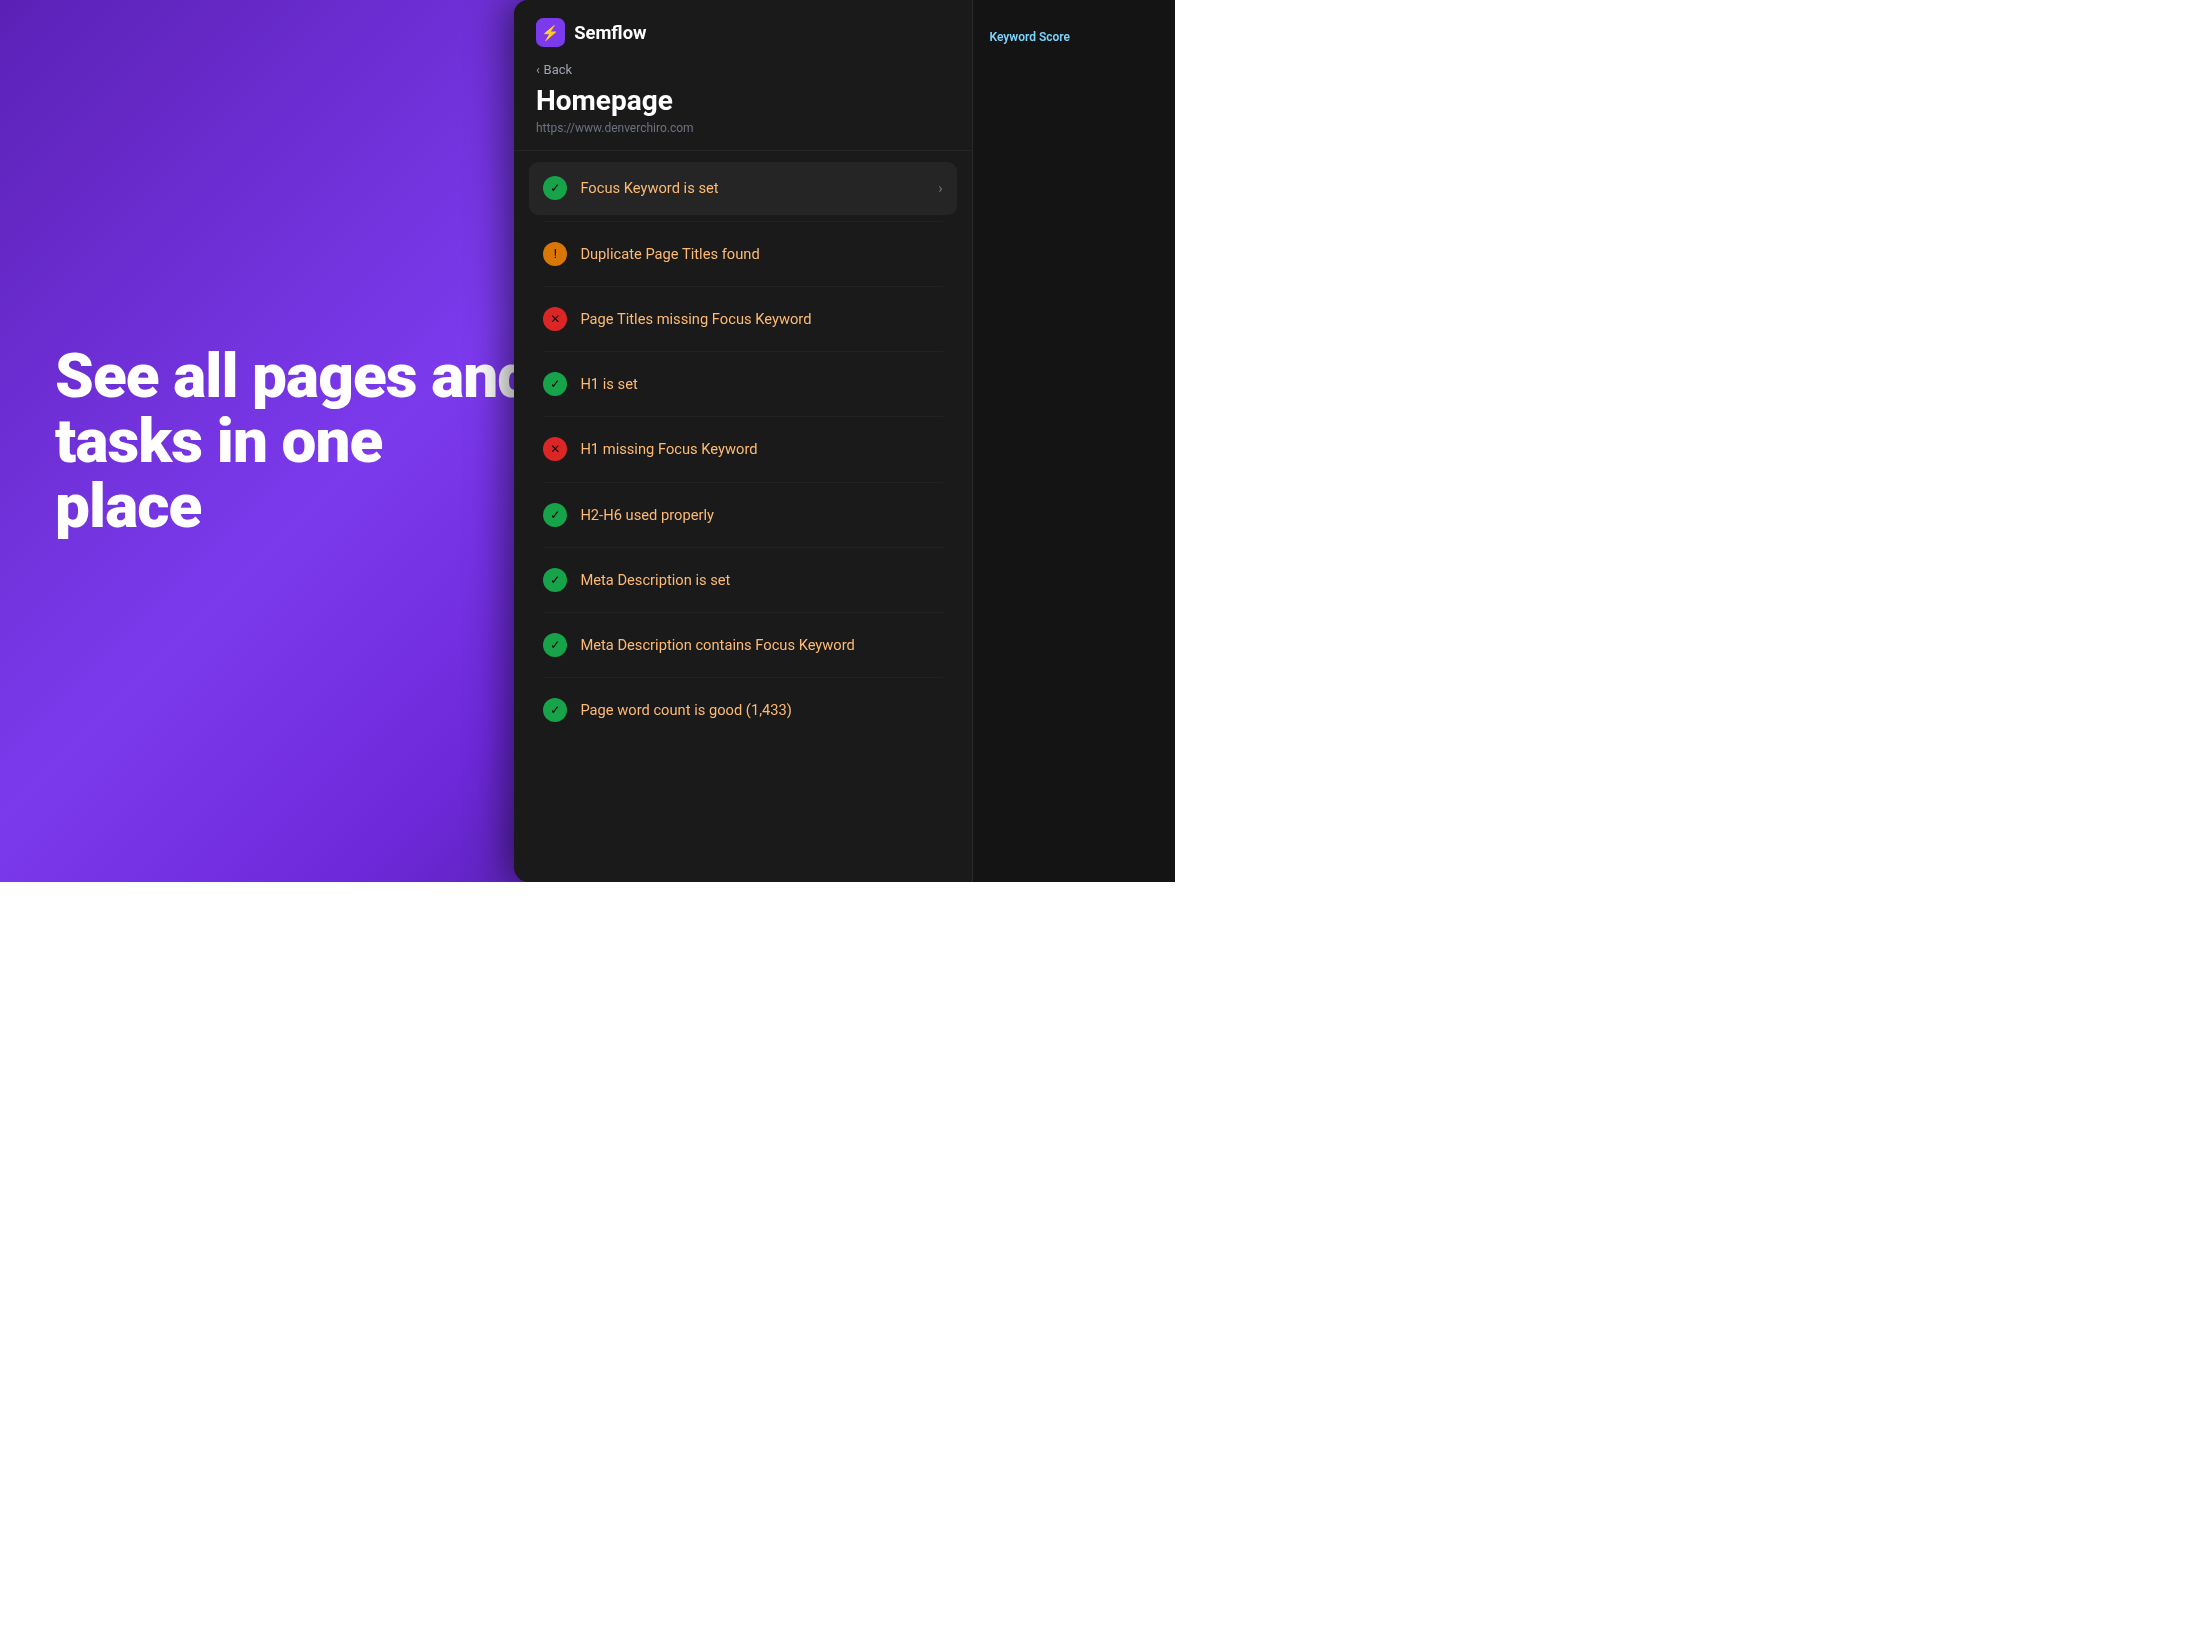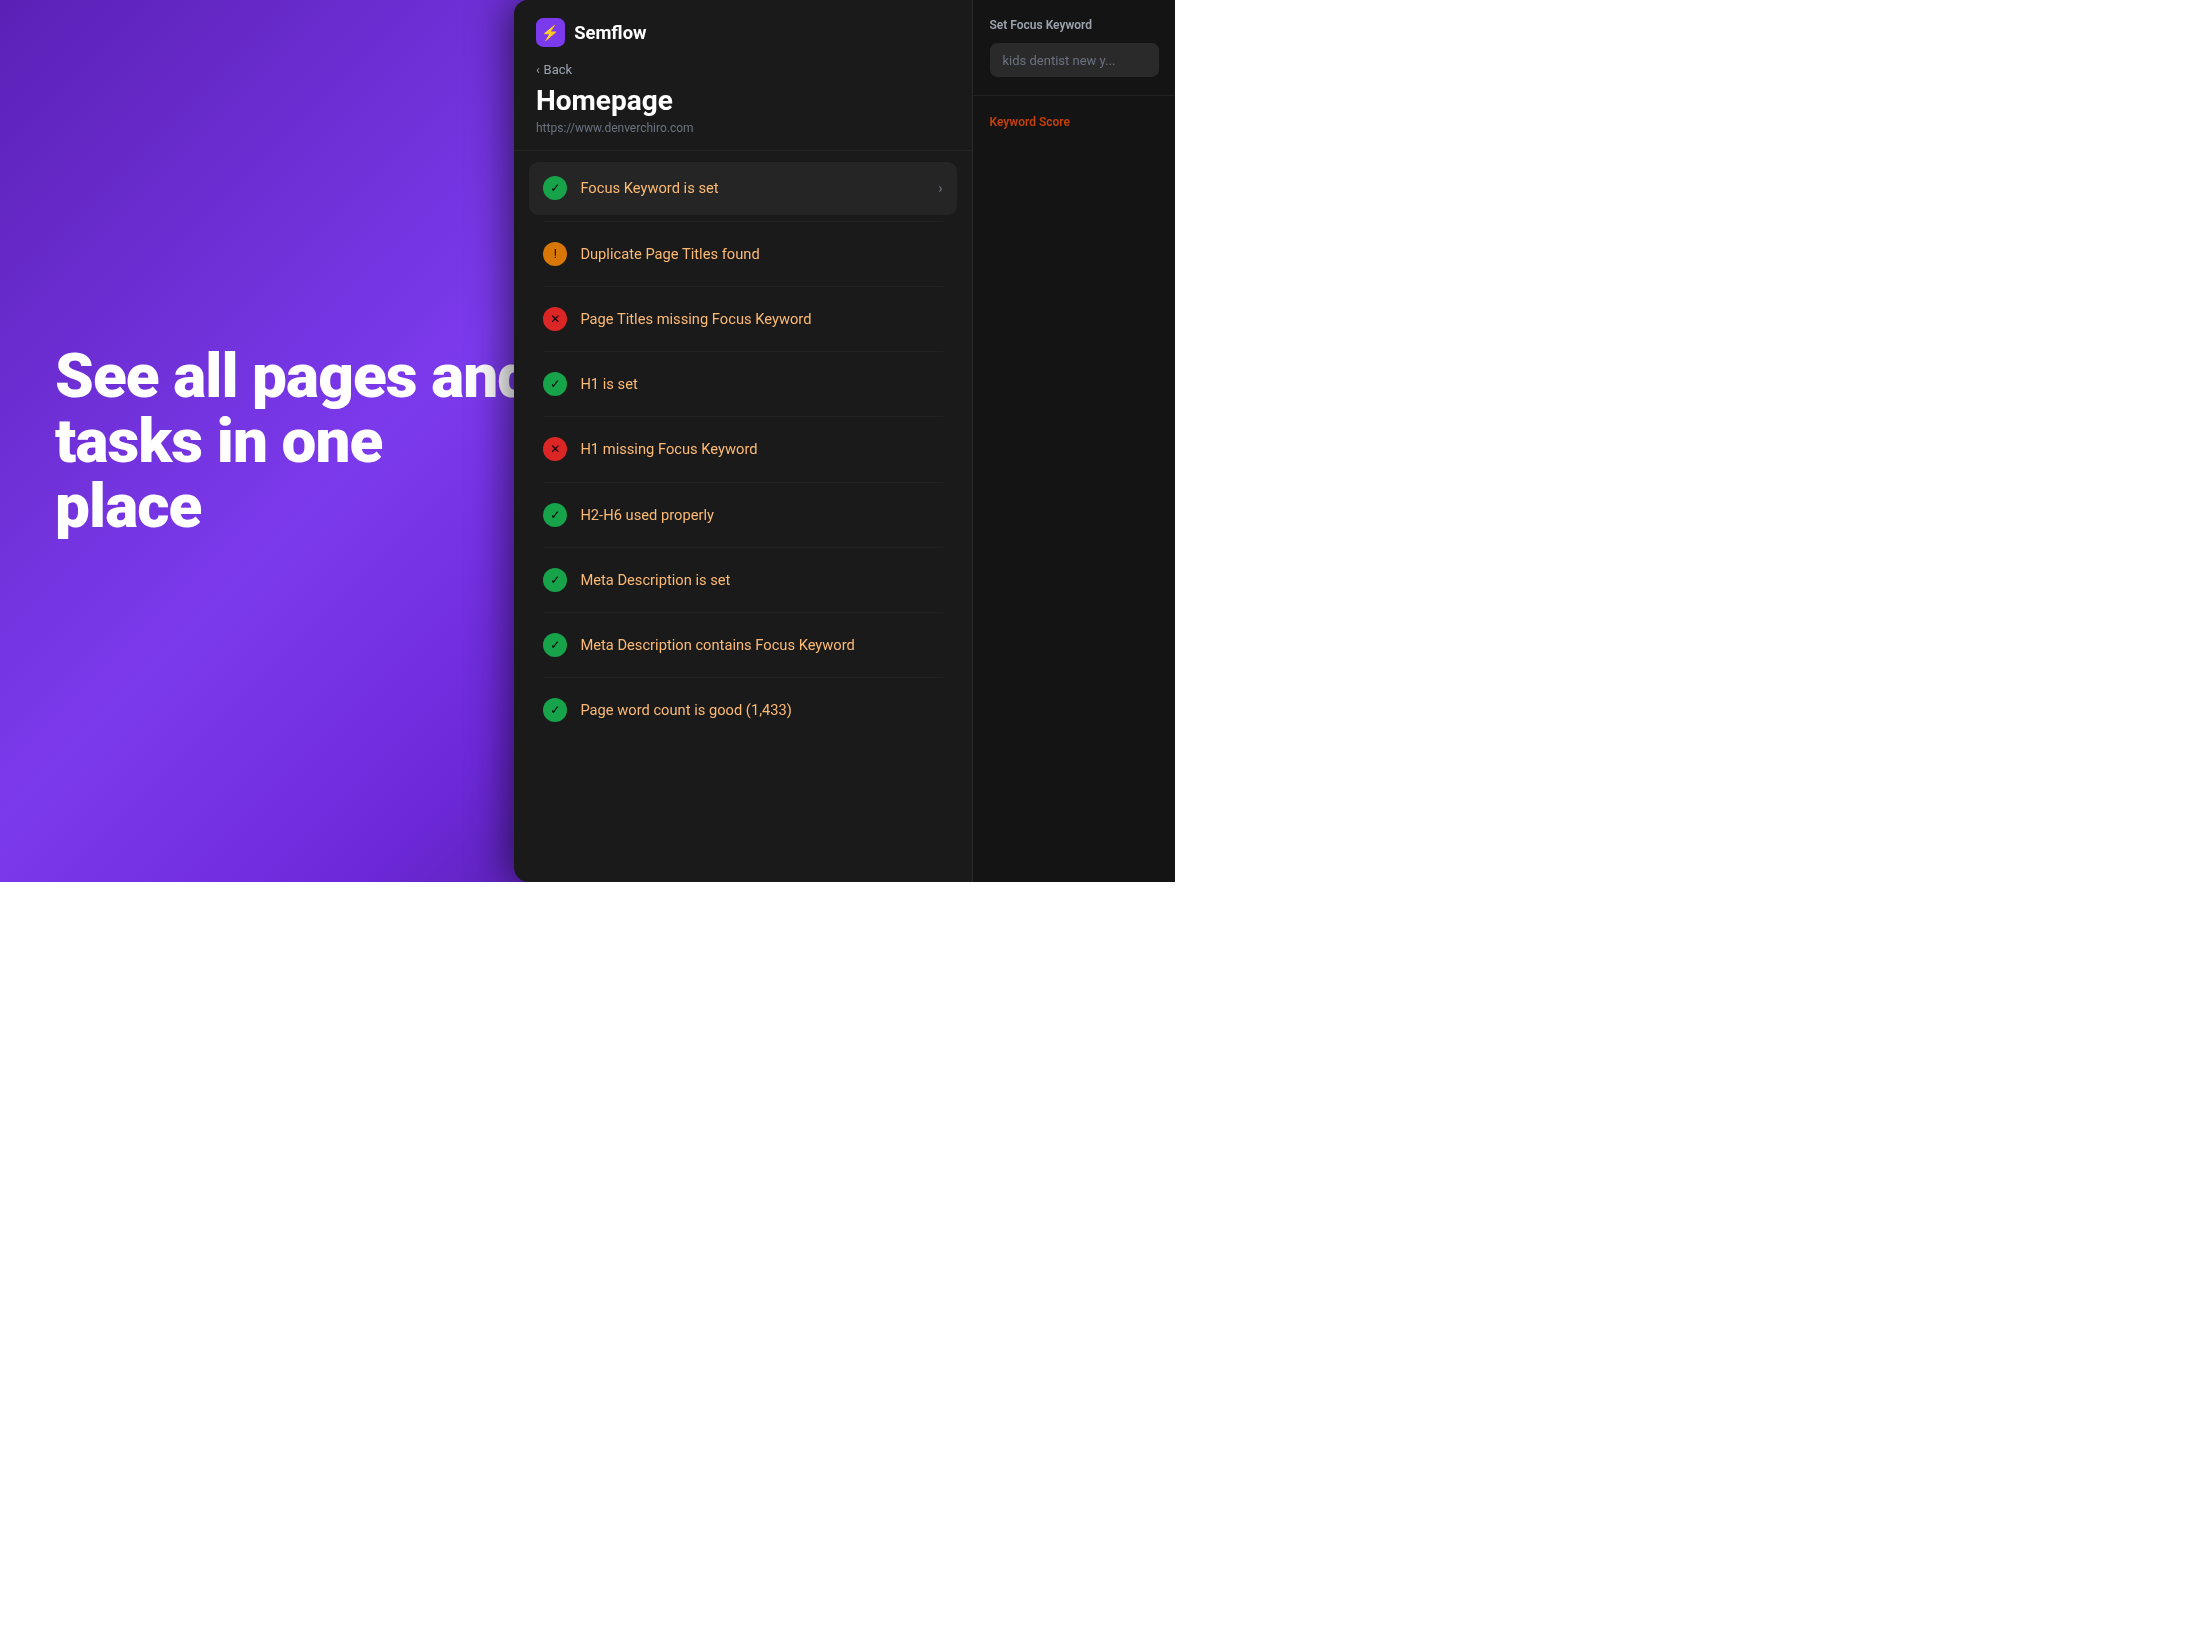--- a/index.html
+++ b/index.html
@@ -198,24 +198,25 @@
       overflow: hidden;
       text-overflow: ellipsis;
       white-space: nowrap;
     }
 
     .keyword-score-section {
       padding: 18.4px 16.5px;
     }
 
     .score-label {
-      color: #c2410c;
+      color: #7dd3fc;
       font-size: 12px;
       font-weight: 600;
       margin-bottom: 11px;
+      margin-top: 12px;
     }
 
     .score-card {
       background: #2a2a2a;
       border-radius: 9.2px;
       padding: 14.7px 13px;
     }
 
     .score-number {
       color: #ffffff;
@@ -309,22 +310,18 @@
         </div>
         <div class="divider"></div>
         <div class="check-item">
           <div class="icon-circle icon-green">✓</div>
           <span class="label">Page word count is good (1,433)</span>
         </div>
       </div>
   </div>
 
   <div class="side-column">
-    <div class="side-section">
-      <div class="side-section-title">Set Focus Keyword</div>
-      <div class="keyword-input-display">kids dentist new y...</div>
-    </div>
     <div class="keyword-score-section">
       <div class="score-label">Keyword Score</div>
     </div>
   </div>
 </div>
 
 
 </body></html>

